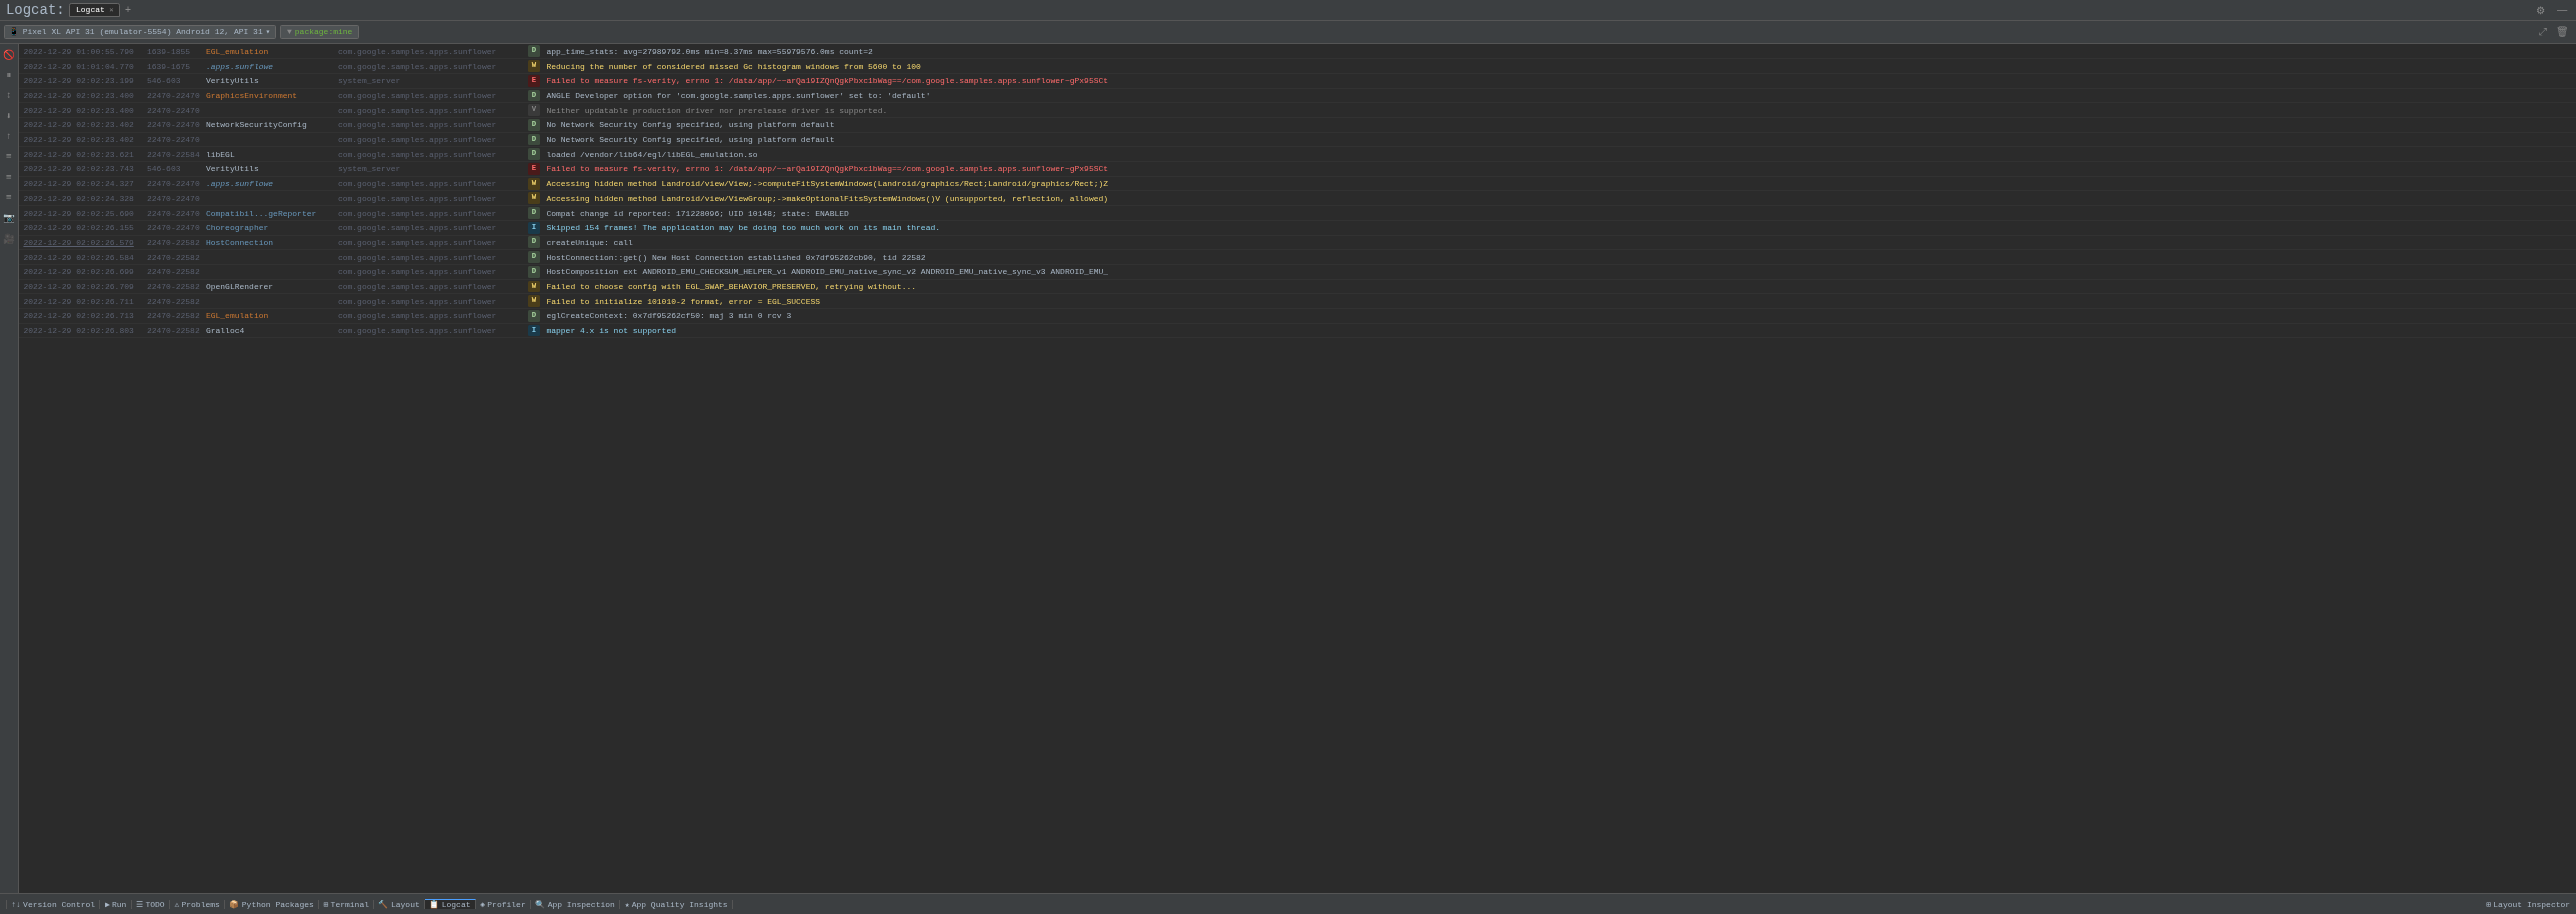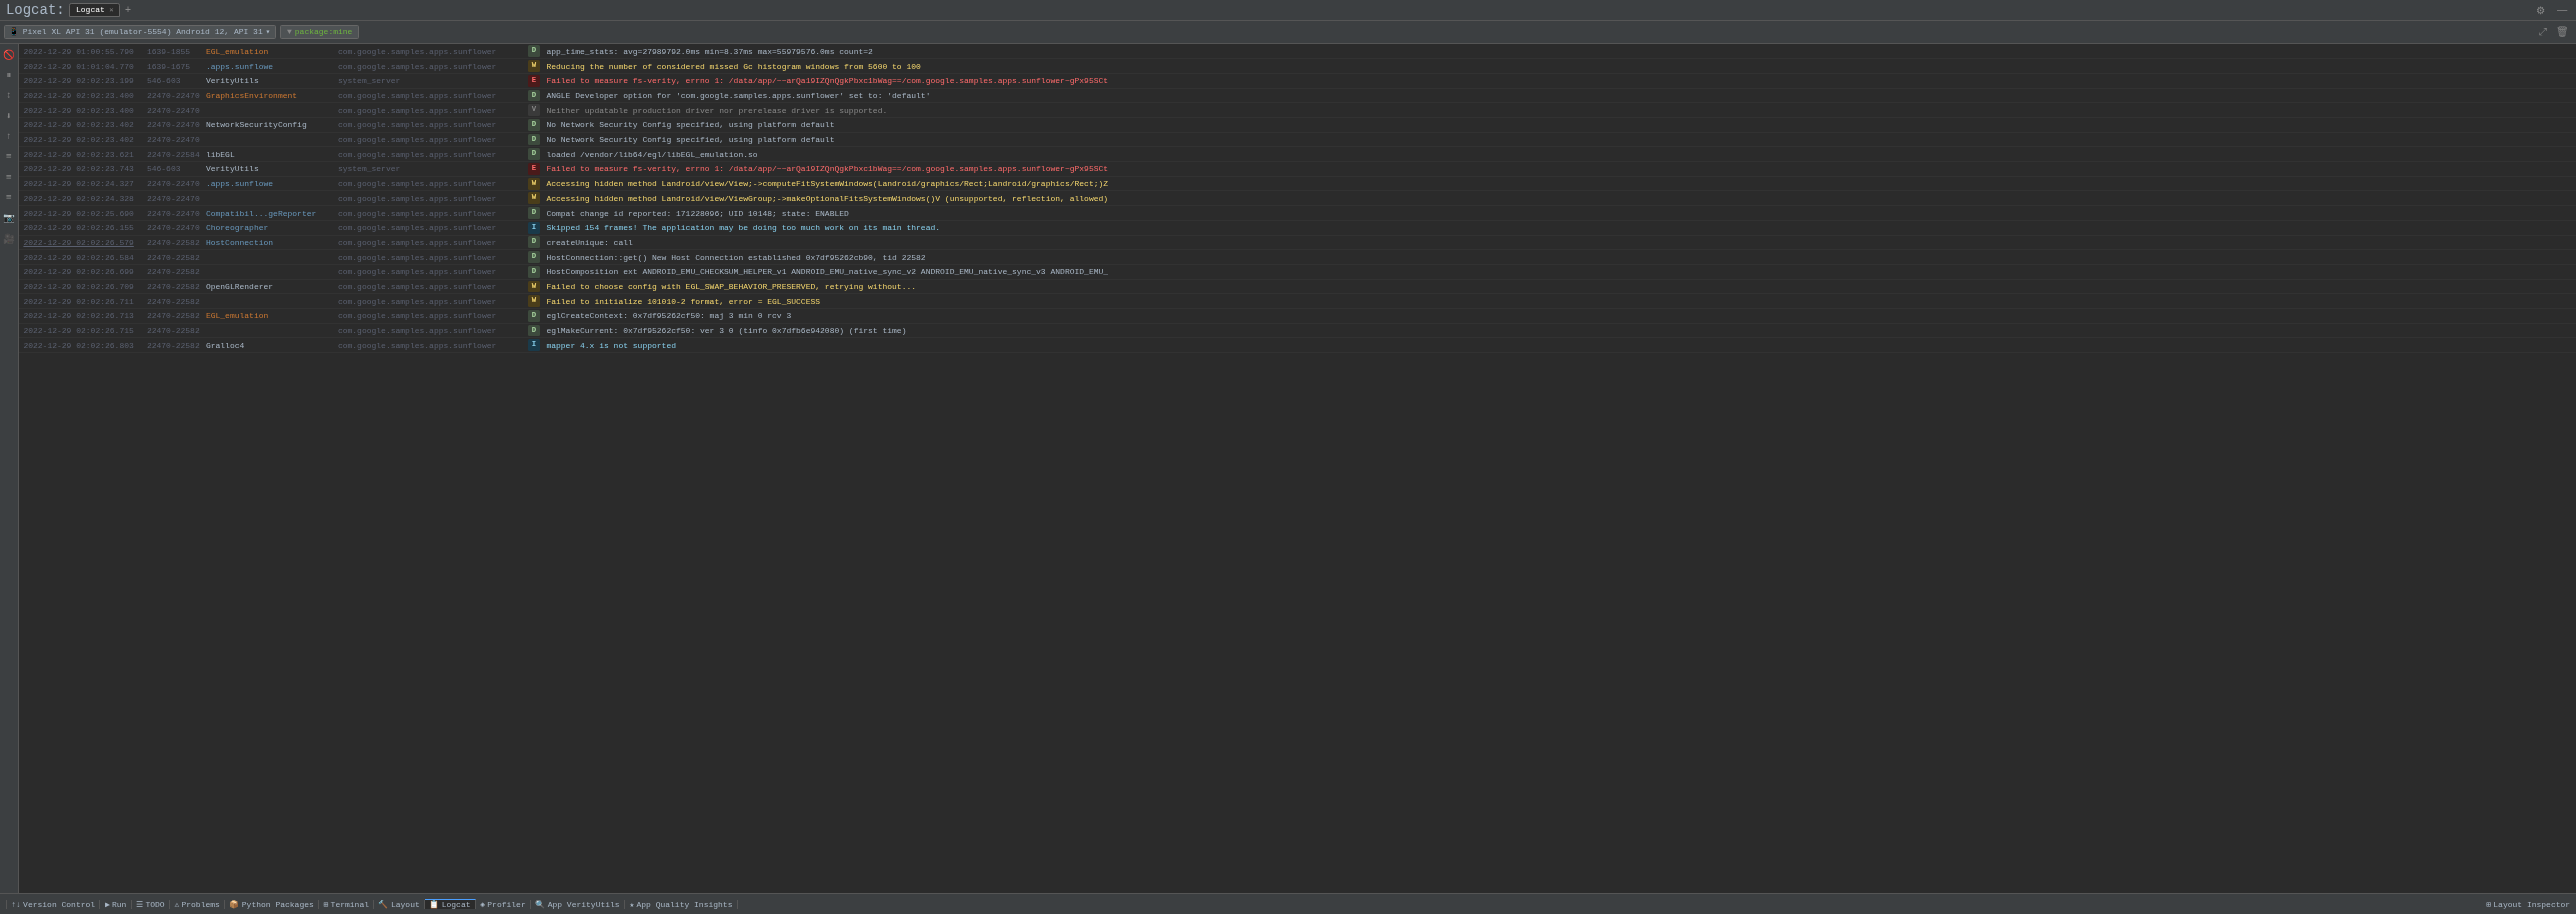--- a/index.html
+++ b/index.html
@@ -176,21 +176,21 @@
       width: 11.8px;
       height: 11.8px;
       line-height: 11.8px;
       text-align: center;
       font-weight: bold;
       font-size: 7.3px;
       border-radius: 1.5px;
     }
 
     .tag-egl    { color: #cc7832; }
-    .tag-sunflow { color: #6897bb; }
+    .tag-sunflow { color: #6897bb; font-style: italic; }
     .tag-verity  { color: #a9b7c6; }
     .tag-graphics { color: #cc7832; }
     .tag-compat  { color: #6897bb; }
     .tag-choreo  { color: #6897bb; }
     .tag-host    { color: #6897bb; }
     .tag-opengl  { color: #a9b7c6; }
     .tag-gralloc { color: #a9b7c6; }
     .tag-netsec  { color: #a9b7c6; }
     .tag-libegl  { color: #a9b7c6; }
 
@@ -474,30 +474,20 @@
     <td class="col-date" style="color:#5a6070;">2022-12-29 02:02:26.713</td>
     <td class="col-pid" style="color:#5a6070;">22470-22582</td>
     <td class="col-tag"><span class="tag-egl">EGL_emulation</span></td>
     <td class="col-pkg" style="color:#5a6070;">com.google.samples.apps.sunflower</td>
     <td class="col-level">
       <span class="level-badge" style="background:#3d4a3d;color:#a9d6a0;">D</span>
     </td>
     <td class="col-msg"><span class="msg-debug">eglCreateContext: 0x7df95262cf50: maj 3 min 0 rcv 3</span></td>
   </tr>
           <tr>
-    <td class="col-date" style="color:#5a6070;">2022-12-29 02:02:26.715</td>
-    <td class="col-pid" style="color:#5a6070;">22470-22582</td>
-    <td class="col-tag"><span class=""></span></td>
-    <td class="col-pkg" style="color:#5a6070;">com.google.samples.apps.sunflower</td>
-    <td class="col-level">
-      <span class="level-badge" style="background:#3d4a3d;color:#a9d6a0;">D</span>
-    </td>
-    <td class="col-msg"><span class="msg-debug">eglMakeCurrent: 0x7df95262cf50: ver 3 0 (tinfo 0x7dfb6e942080) (first time)</span></td>
-  </tr>
-          <tr>
     <td class="col-date" style="color:#5a6070;">2022-12-29 02:02:26.803</td>
     <td class="col-pid" style="color:#5a6070;">22470-22582</td>
     <td class="col-tag"><span class="tag-gralloc">Gralloc4</span></td>
     <td class="col-pkg" style="color:#5a6070;">com.google.samples.apps.sunflower</td>
     <td class="col-level">
       <span class="level-badge" style="background:#1a3a4a;color:#87ceeb;">I</span>
     </td>
     <td class="col-msg"><span class="msg-info">mapper 4.x is not supported</span></td>
   </tr>
         </tbody>
@@ -538,21 +528,21 @@
       <div class="status-item active">
         <span class="status-icon">📋</span>
         <span>Logcat</span>
       </div>
       <div class="status-item">
         <span class="status-icon">◈</span>
         <span>Profiler</span>
       </div>
       <div class="status-item">
         <span class="status-icon">🔍</span>
-        <span>App VerityUtils</span>
+        <span>App Inspection</span>
       </div>
       <div class="status-item">
         <span class="status-icon">★</span>
         <span>App Quality Insights</span>
       </div>
     </div>
   <div class="status-right">
     <div class="layout-inspector">
       <span>⊞</span>
       <span>Layout Inspector</span>

